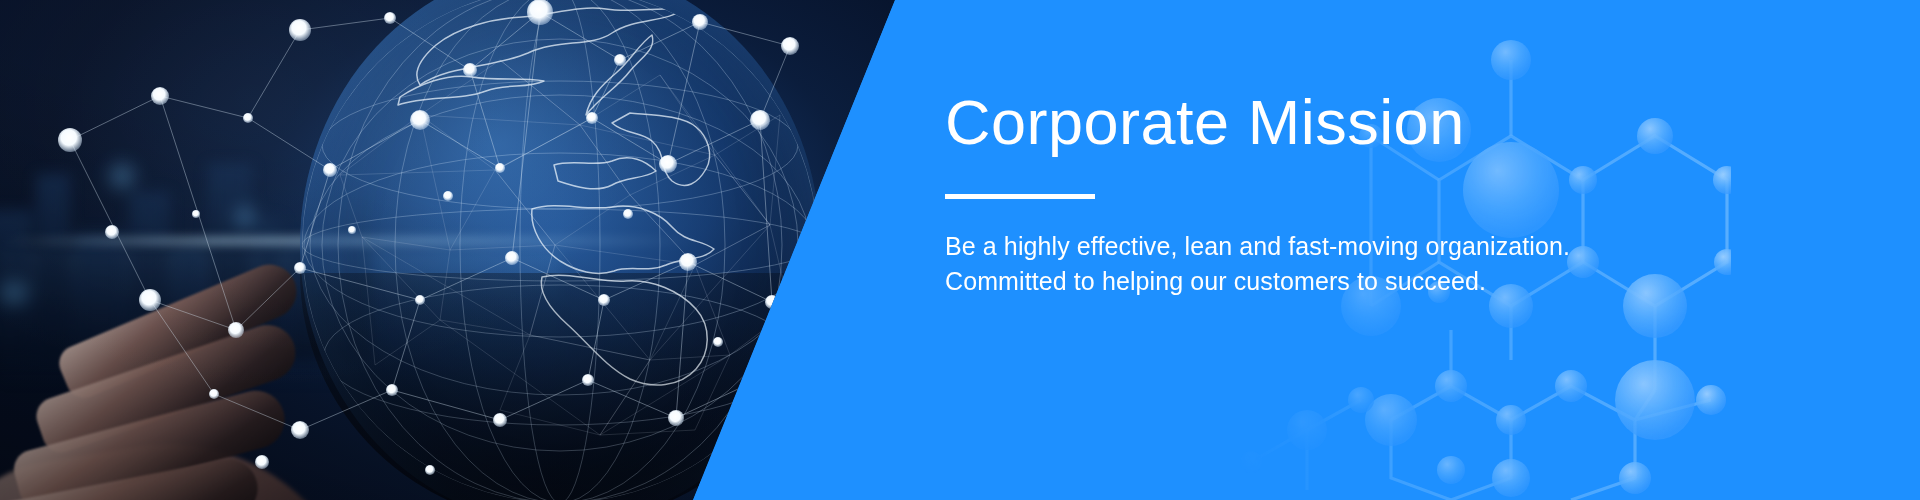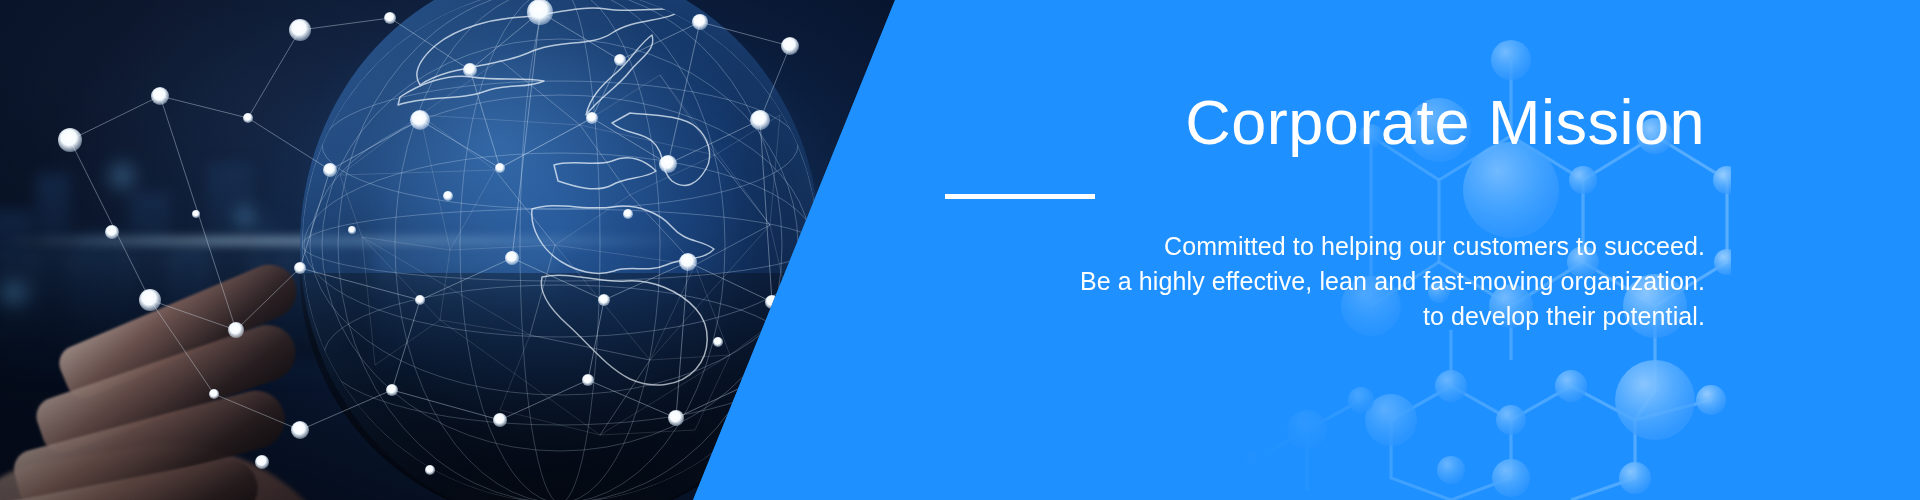--- a/index.html
+++ b/index.html
@@ -10,21 +10,20 @@
     background:#1E90FF;
     font-family:"Liberation Sans", sans-serif;
   }
 
   #banner {
     position:relative;
     width:1731px;
     height:500px;
     overflow:hidden;
     background:#1E90FF;
-    text-align:right;
   }
 
   
   #photo-panel {
     position:absolute;
     left:0; top:0;
     width:900px; height:500px;
     overflow:hidden;
     
     clip-path: polygon(0 0, 895px 0, 693px 500px, 0 500px);
@@ -396,19 +395,18 @@
         <circle cx="500" cy="400" r="15"></circle>
         <circle cx="424" cy="478" r="16"></circle>
       </g>
     </g>
   </svg>
 
   <div id="text-block">
     <h1 id="mission-title">Corporate Mission</h1>
     <div id="title-rule"></div>
     <div id="mission-lines">
+      <p class="mission-line">Be a highly effective, lean and fast-moving organization.</p>
       <p class="mission-line">Committed to helping our customers to succeed.</p>
-      <p class="mission-line">Be a highly effective, lean and fast-moving organization.</p>
-      <p class="mission-line">to develop their  potential.</p>
     </div>
   </div>
 
 </div>
 
 </body></html>

